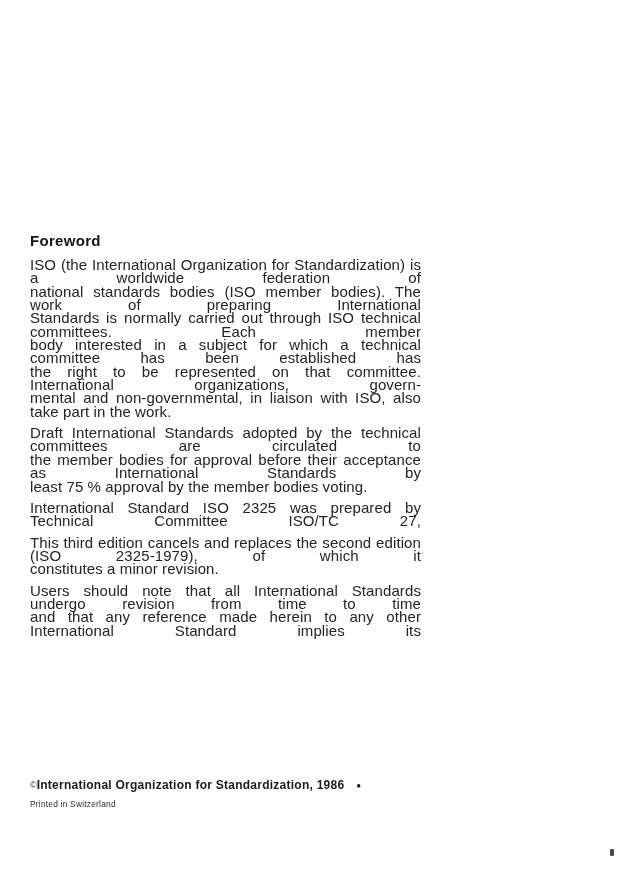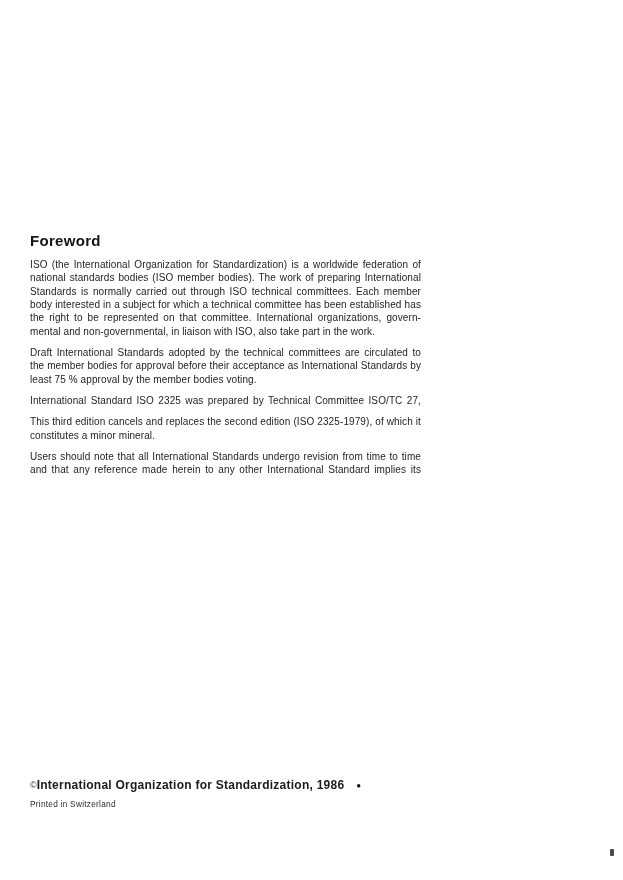--- a/index.html
+++ b/index.html
@@ -25,21 +25,21 @@
   .heading {
     font-size: 15px;
     font-weight: bold;
     color: #141414;
     letter-spacing: 0.3px;
     line-height: 17px;
     margin: 0 0 9px 0;
   }
   .para {
     margin: 0 0 8px 0;
-    font-size: 10px;
+    font-size: 15px;
     line-height: 13.35px;
     color: #242424;
     letter-spacing: 0.1px;
   }
   .line {
     text-align: justify;
     text-align-last: justify;
     white-space: normal;
   }
   .line.last {
@@ -107,21 +107,21 @@
         <div class="para">
           <div class="line">Draft International Standards adopted by the technical committees are circulated to</div>
           <div class="line">the member bodies for approval before their acceptance as International Standards by</div>
           <div class="line last">least 75 % approval by the member bodies voting.</div>
         </div>
         <div class="para">
           <div class="line">International Standard ISO 2325 was prepared by Technical Committee ISO/TC 27,</div>
         </div>
         <div class="para">
           <div class="line">This third edition cancels and replaces the second edition (ISO 2325-1979), of which it</div>
-          <div class="line last">constitutes a minor mineral.</div>
+          <div class="line last">constitutes a minor revision.</div>
         </div>
         <div class="para">
           <div class="line">Users should note that all International Standards undergo revision from time to time</div>
           <div class="line">and that any reference made herein to any other International Standard implies its</div>
         </div>
       </div>
   </div>
 
   <div class="copyright-line">
     <span class="copy-sym">©</span>

